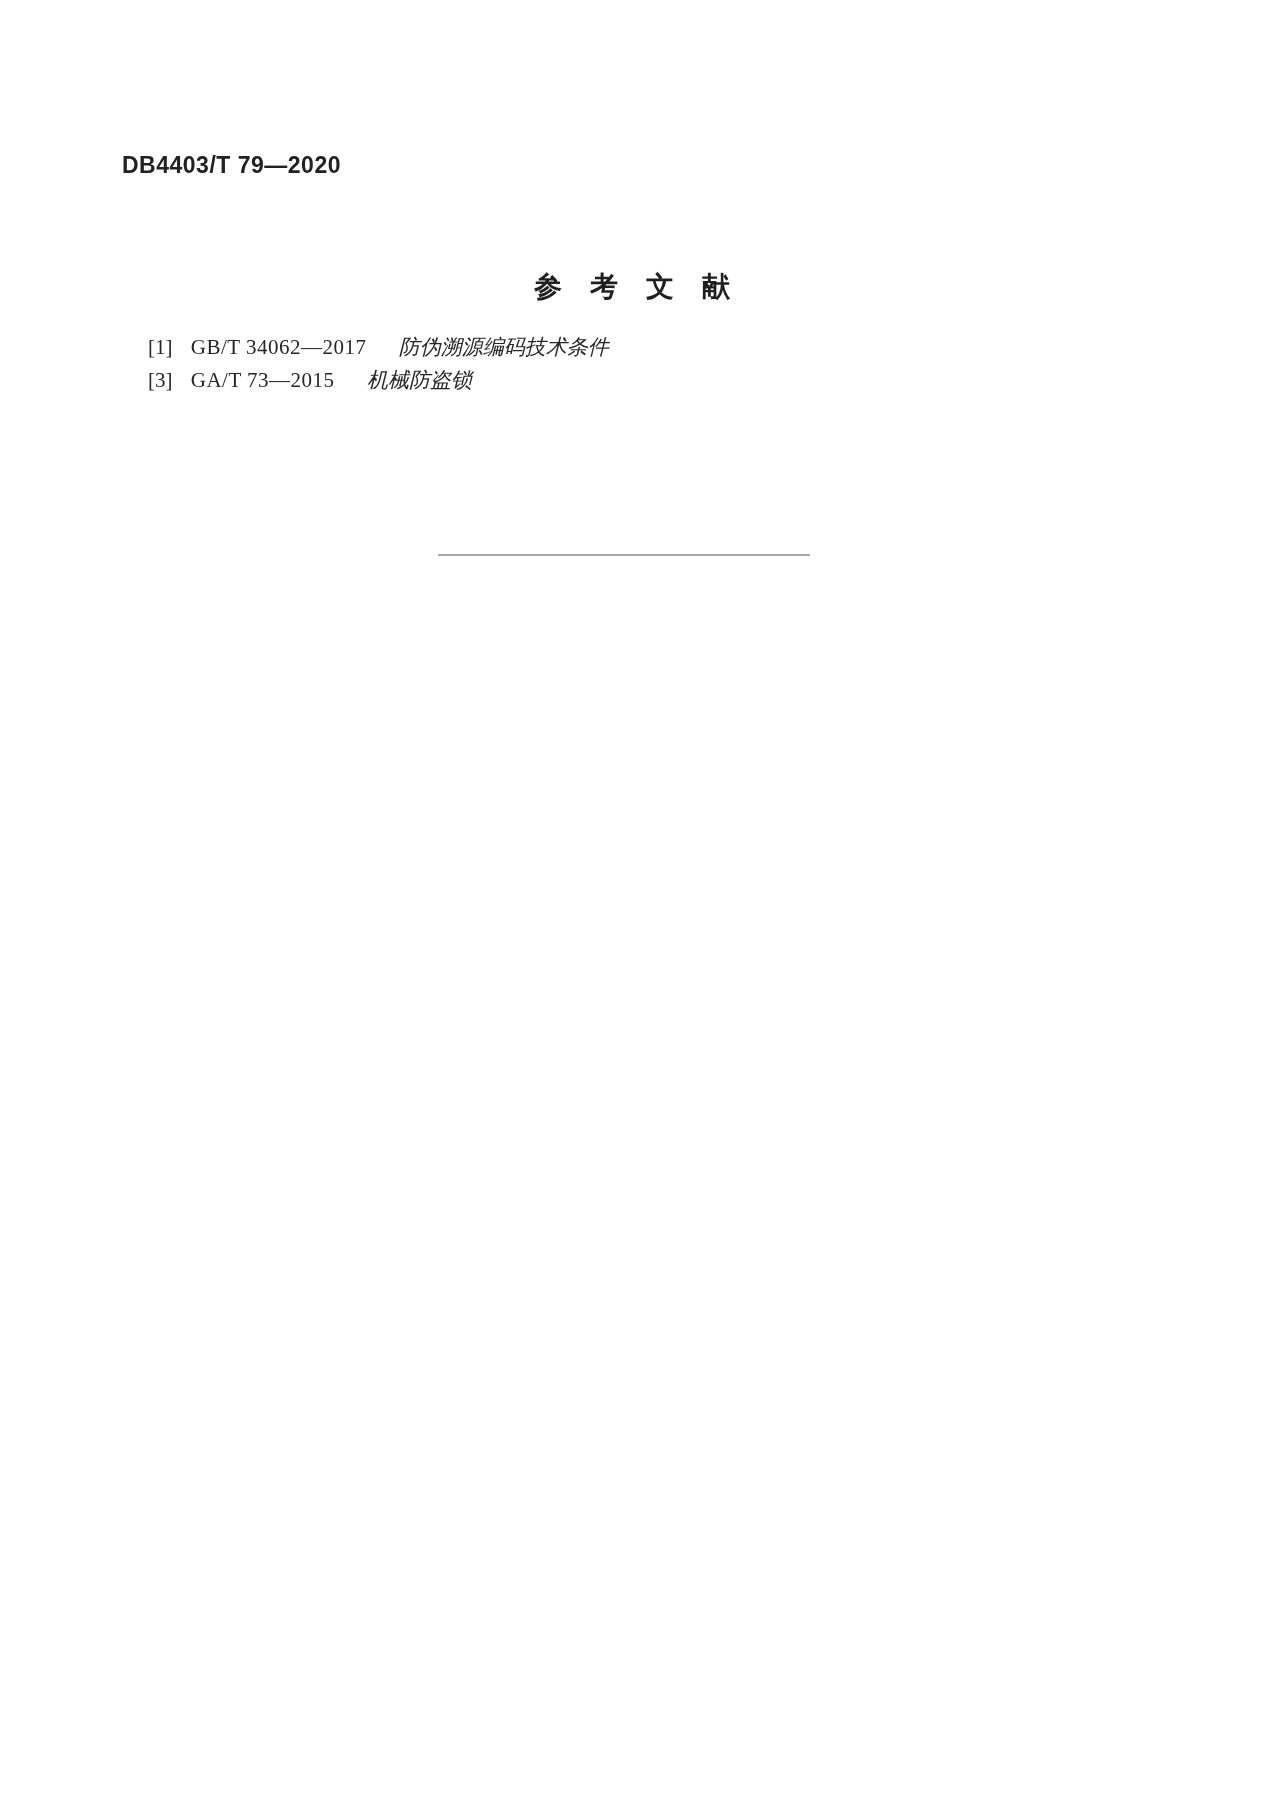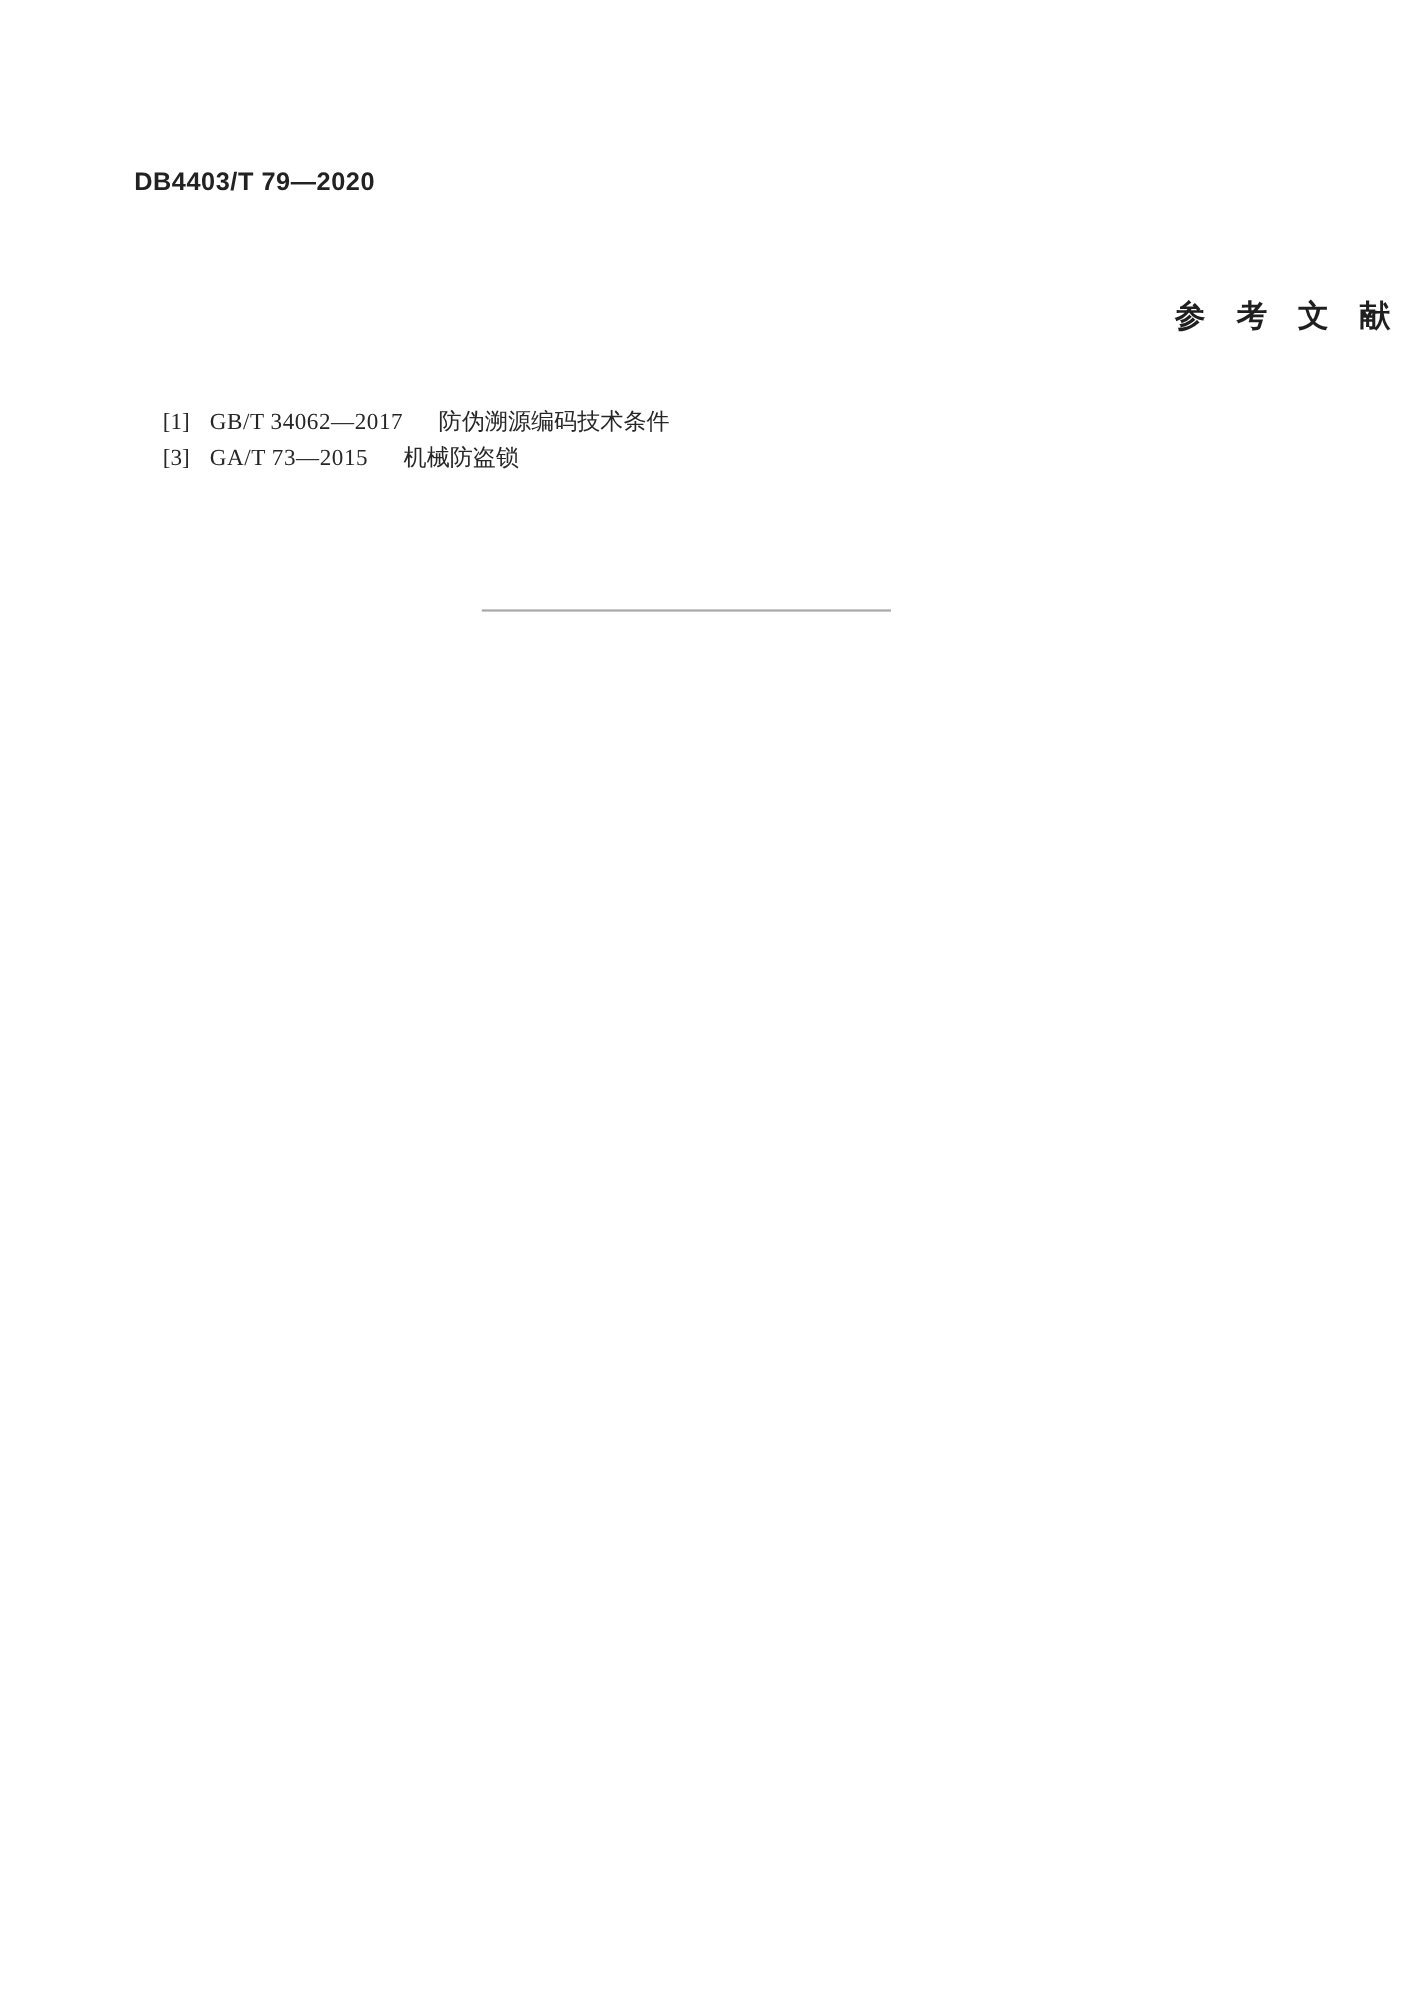--- a/index.html
+++ b/index.html
@@ -30,42 +30,42 @@
     color: #222222;
     white-space: nowrap;
   }
 
   
   .ref-title {
     position: absolute;
     left: 0;
     top: 268px;
     width: 1264px;
-    text-align: right;
+    text-align: center;
     font-family: "Liberation Sans", sans-serif;
     font-size: 28px;
     font-weight: 700;
     color: #1f1f1f;
     white-space: nowrap;
   }
 
   
   .ref-list {
     position: absolute;
     left: 148px;
     top: 331px;
     font-size: 21px;
     line-height: 33px;
     color: #262626;
     white-space: nowrap;
   }
   .ref-row { height: 33px; }
   .ref-num  { display: inline-block; }
-  .ref-code { display: inline-block; margin-left: 13px; letter-spacing: 0.5px; margin-top: 36px; }
-  .ref-name { display: inline-block; margin-left: 27px; }
+  .ref-code { display: inline-block; margin-left: 13px; letter-spacing: 0.5px; }
+  .ref-name { display: inline-block; margin-left: 27px; font-style: italic; }
 
   
   .divider {
     position: absolute;
     left: 438px;
     top: 554px;
     width: 372px;
     height: 2px;
     background: #a8a8a8;
   }

